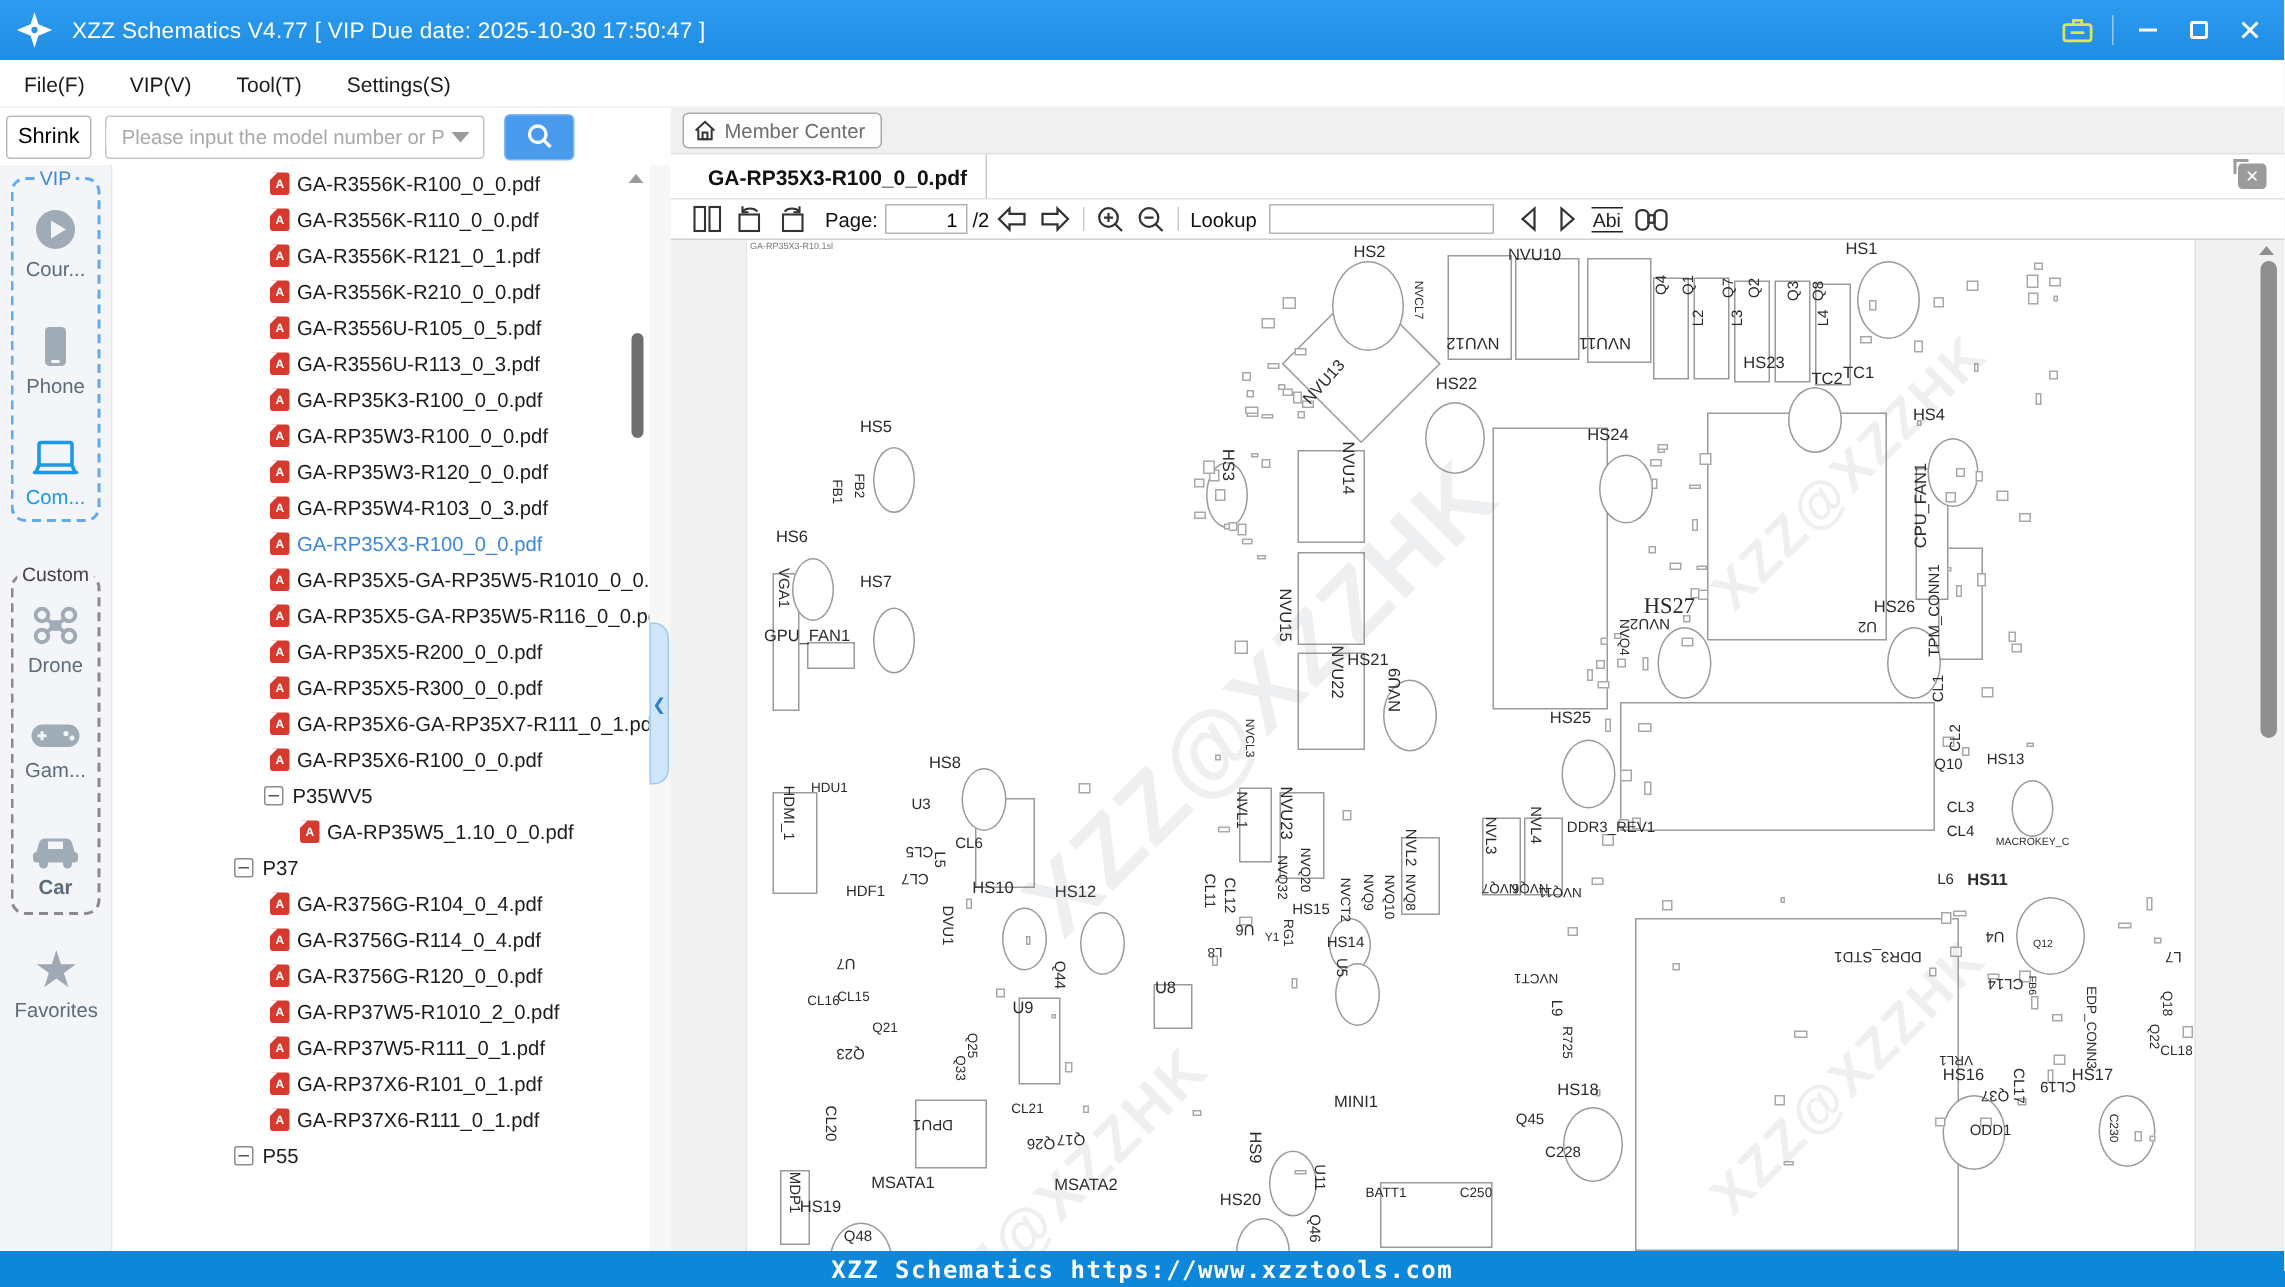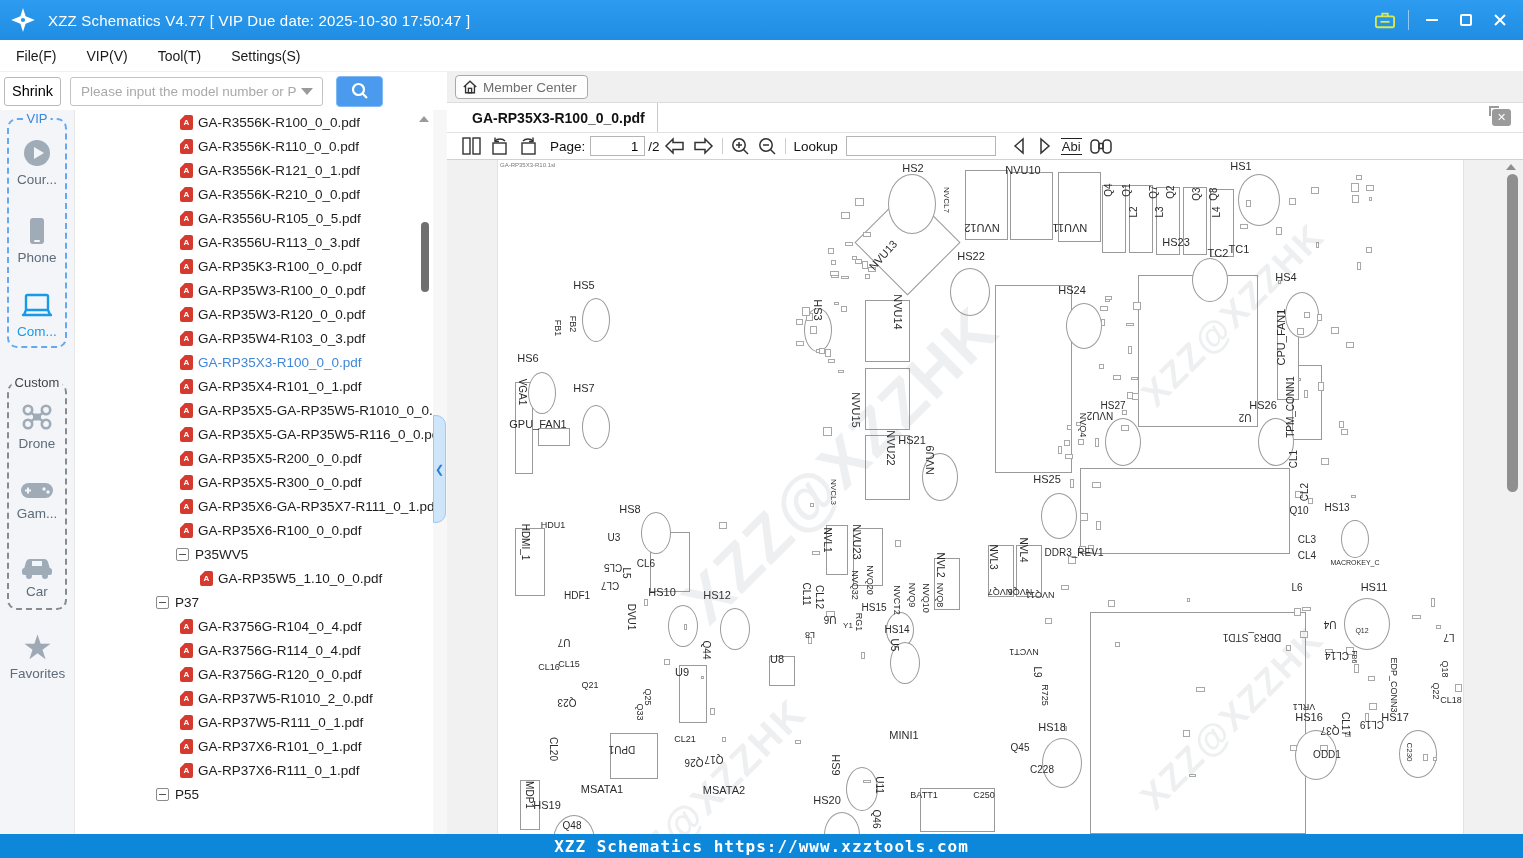--- a/index.html
+++ b/index.html
@@ -221,21 +221,21 @@
                 <span>
                   <svg width="34" height="24" viewBox="0 0 34 24">
                     <rect x="1" y="5" width="32" height="15" rx="7.5" fill="#a0abb8"></rect>
                     <path d="M8 9.5 v6 M5 12.5 h6" stroke="#f3f5f8" stroke-width="2"></path>
                     <circle cx="24" cy="11" r="1.7" fill="#f3f5f8"></circle>
                     <circle cx="28" cy="14" r="1.7" fill="#f3f5f8"></circle>
                   </svg>
                 </span>
                 <span class="rlabel">Gam...</span>
               </div>
-              <div class="railitem" style="top: 442px;">
+              <div class="railitem" style="top: 442px; font-weight: bold;">
                 <span>
                   <svg width="34" height="28" viewBox="0 0 34 28">
                     <path d="M4 17 L6 10 Q7 7 10 7 L24 7 Q27 7 28 10 L30 17 Z" fill="#a0abb8"></path>
                     <rect x="2" y="16" width="30" height="7" rx="2.5" fill="#a0abb8"></rect>
                     <circle cx="9" cy="24" r="3" fill="#a0abb8"></circle>
                     <circle cx="25" cy="24" r="3" fill="#a0abb8"></circle>
                     <rect x="12" y="9" width="10" height="5" fill="#f3f5f8"></rect>
                   </svg>
                 </span>
                 <span class="rlabel">Car</span>
@@ -285,24 +285,20 @@
                 <span class="pdficon"></span>
                 <span class="tlabel">GA-RP35W3-R120_0_0.pdf</span>
               </div>
               <div class="trow" style="padding-left: 105px;">
                 <span class="pdficon"></span>
                 <span class="tlabel">GA-RP35W4-R103_0_3.pdf</span>
               </div>
               <div class="trow sel" style="padding-left: 105px;">
                 <span class="pdficon"></span>
                 <span class="tlabel">GA-RP35X3-R100_0_0.pdf</span>
-              </div>
-              <div class="trow" style="padding-left: 105px;">
-                <span class="pdficon"></span>
-                <span class="tlabel">GA-RP35X4-R101_0_1.pdf</span>
               </div>
               <div class="trow" style="padding-left: 105px;">
                 <span class="pdficon"></span>
                 <span class="tlabel">GA-RP35X5-GA-RP35W5-R1010_0_0.pdf</span>
               </div>
               <div class="trow" style="padding-left: 105px;">
                 <span class="pdficon"></span>
                 <span class="tlabel">GA-RP35X5-GA-RP35W5-R116_0_0.pdf</span>
               </div>
               <div class="trow" style="padding-left: 105px;">
@@ -689,37 +685,37 @@
             <span class="blabel" style="left: 635px; top: 52px; font-size: 10px; transform: translate(-50%, -50%) rotate(-90deg);">L2</span>
             <span class="blabel" style="left: 661px; top: 52px; font-size: 10px; transform: translate(-50%, -50%) rotate(-90deg);">L3</span>
             <span class="blabel" style="left: 718px; top: 52px; font-size: 10px; transform: translate(-50%, -50%) rotate(-90deg);">L4</span>
             <span class="blabel" style="left: 743px; top: 6px; font-size: 11px; transform: translate(-50%, -50%) rotate(0deg);">HS1</span>
             <span class="blabel" style="left: 678px; top: 82px; font-size: 11px; transform: translate(-50%, -50%) rotate(0deg);">HS23</span>
             <span class="blabel" style="left: 720px; top: 93px; font-size: 11px; transform: translate(-50%, -50%) rotate(0deg);">TC2</span>
             <span class="blabel" style="left: 741px; top: 89px; font-size: 11px; transform: translate(-50%, -50%) rotate(0deg);">TC1</span>
             <span class="blabel" style="left: 788px; top: 117px; font-size: 11px; transform: translate(-50%, -50%) rotate(0deg);">HS4</span>
             <span class="blabel" style="left: 574px; top: 130px; font-size: 11px; transform: translate(-50%, -50%) rotate(0deg);">HS24</span>
             <span class="blabel" style="left: 783px; top: 177px; font-size: 11px; transform: translate(-50%, -50%) rotate(-90deg);">CPU_FAN1</span>
-            <span class="blabel" style="left: 615px; top: 245px; font-size: 10px; transform: translate(-50%, -50%) rotate(0deg);">HS27</span>
+            <span class="blabel" style="left: 615px; top: 245px; font-size: 15px; transform: translate(-50%, -50%) rotate(0deg); font-family: Liberation Serif, serif;">HS27</span>
             <span class="blabel" style="left: 602px; top: 255px; font-size: 10px; transform: translate(-50%, -50%) rotate(180deg);">NVU2</span>
             <span class="blabel" style="left: 585px; top: 265px; font-size: 9px; transform: translate(-50%, -50%) rotate(90deg);">NVQ4</span>
             <span class="blabel" style="left: 765px; top: 245px; font-size: 11px; transform: translate(-50%, -50%) rotate(0deg);">HS26</span>
             <span class="blabel" style="left: 747px; top: 257px; font-size: 10px; transform: translate(-50%, -50%) rotate(180deg);">U2</span>
             <span class="blabel" style="left: 792px; top: 247px; font-size: 10px; transform: translate(-50%, -50%) rotate(-90deg);">TPM_CONN1</span>
             <span class="blabel" style="left: 549px; top: 319px; font-size: 11px; transform: translate(-50%, -50%) rotate(0deg);">HS25</span>
             <span class="blabel" style="left: 795px; top: 299px; font-size: 10px; transform: translate(-50%, -50%) rotate(-90deg);">CL1</span>
             <span class="blabel" style="left: 806px; top: 332px; font-size: 10px; transform: translate(-50%, -50%) rotate(-90deg);">CL2</span>
             <span class="blabel" style="left: 801px; top: 350px; font-size: 10px; transform: translate(-50%, -50%) rotate(0deg);">Q10</span>
             <span class="blabel" style="left: 839px; top: 347px; font-size: 10px; transform: translate(-50%, -50%) rotate(0deg);">HS13</span>
             <span class="blabel" style="left: 809px; top: 379px; font-size: 10px; transform: translate(-50%, -50%) rotate(0deg);">CL3</span>
             <span class="blabel" style="left: 809px; top: 395px; font-size: 10px; transform: translate(-50%, -50%) rotate(0deg);">CL4</span>
             <span class="blabel" style="left: 857px; top: 402px; font-size: 7px; transform: translate(-50%, -50%) rotate(0deg);">MACROKEY_C</span>
             <span class="blabel" style="left: 576px; top: 392px; font-size: 10px; transform: translate(-50%, -50%) rotate(0deg);">DDR3_REV1</span>
             <span class="blabel" style="left: 799px; top: 427px; font-size: 10px; transform: translate(-50%, -50%) rotate(0deg);">L6</span>
-            <span class="blabel" style="left: 876px; top: 427px; font-size: 11px; transform: translate(-50%, -50%) rotate(0deg);">HS11</span>
+            <span class="blabel" style="left: 827px; top: 427px; font-size: 11px; transform: translate(-50%, -50%) rotate(0deg); font-weight: bold;">HS11</span>
             <span class="blabel" style="left: 832px; top: 464px; font-size: 10px; transform: translate(-50%, -50%) rotate(180deg);">U4</span>
             <span class="blabel" style="left: 864px; top: 470px; font-size: 7px; transform: translate(-50%, -50%) rotate(0deg);">Q12</span>
             <span class="blabel" style="left: 754px; top: 477px; font-size: 10px; transform: translate(-50%, -50%) rotate(180deg);">DDR3_STD1</span>
             <span class="blabel" style="left: 839px; top: 495px; font-size: 10px; transform: translate(-50%, -50%) rotate(180deg);">CL14</span>
             <span class="blabel" style="left: 856px; top: 497px; font-size: 7px; transform: translate(-50%, -50%) rotate(90deg);">FB6</span>
             <span class="blabel" style="left: 329px; top: 380px; font-size: 10px; transform: translate(-50%, -50%) rotate(90deg);">NVL1</span>
             <span class="blabel" style="left: 359px; top: 382px; font-size: 11px; transform: translate(-50%, -50%) rotate(90deg);">NVU23</span>
             <span class="blabel" style="left: 357px; top: 425px; font-size: 9px; transform: translate(-50%, -50%) rotate(90deg);">NVQ32</span>
             <span class="blabel" style="left: 372px; top: 420px; font-size: 9px; transform: translate(-50%, -50%) rotate(90deg);">NVQ20</span>
             <span class="blabel" style="left: 442px; top: 405px; font-size: 10px; transform: translate(-50%, -50%) rotate(90deg);">NVL2</span>

